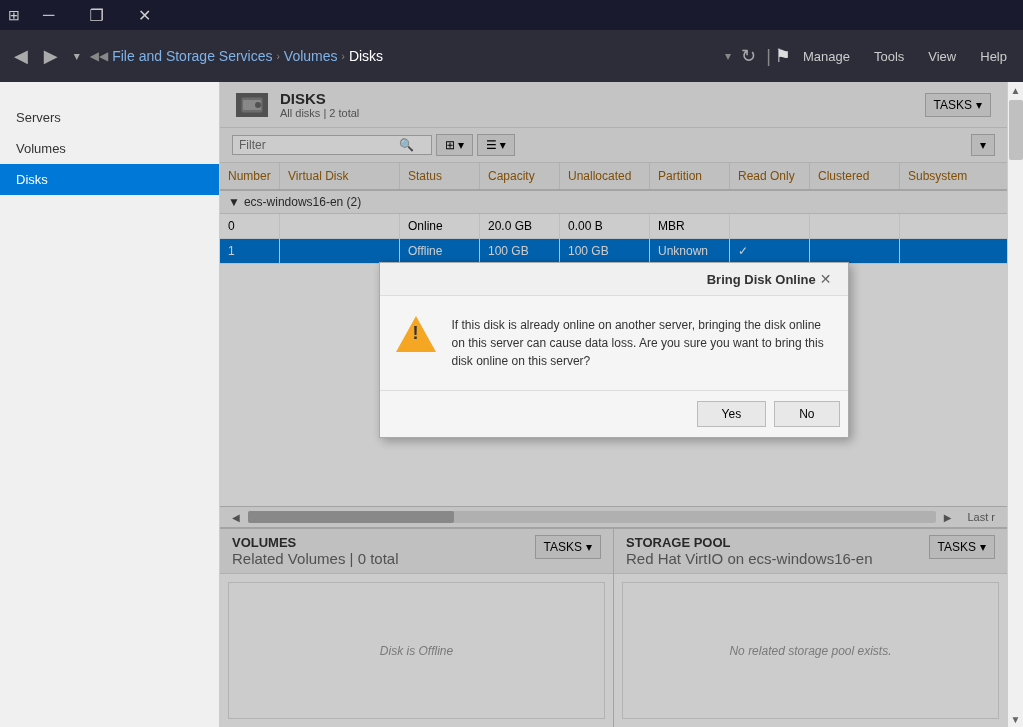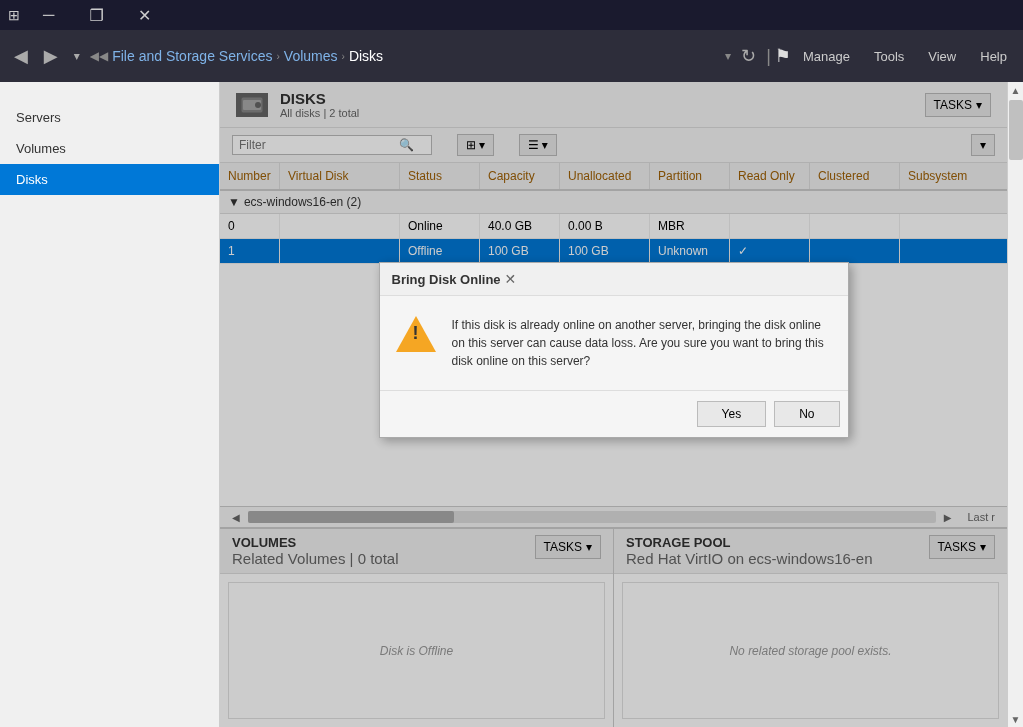--- a/index.html
+++ b/index.html
@@ -107,21 +107,21 @@
       display: flex; align-items: center; gap: 4px;
     }
 
     
     .toolbar {
       background: #f5f5f5;
       border-bottom: 1px solid #ddd;
       padding: 6px 12px;
       display: flex;
       align-items: center;
-      gap: 25px;
+      gap: 4px;
     }
     .filter-box {
       display: flex; align-items: center;
       border: 1px solid #bbb;
       background: #fff;
       padding: 2px 6px;
       width: 200px;
     }
     .filter-input {
       border: none; outline: none; font-size: 12px; width: 160px; color: #999;
@@ -258,21 +258,21 @@
       border: 1px solid #aaa;
       width: 470px;
       box-shadow: 3px 3px 10px rgba(0,0,0,0.3);
     }
     .dialog-title-bar {
       background: #f0f0f0;
       border-bottom: 1px solid #ddd;
       padding: 8px 12px;
       display: flex;
       align-items: center;
-      justify-content: flex-start;
+      justify-content: flex-end;
     }
     .dialog-title { font-size: 13px; font-weight: bold; color: #333; }
     .dialog-close {
       background: transparent; border: none; cursor: pointer;
       font-size: 14px; color: #666; padding: 0 4px;
     }
     .dialog-body {
       padding: 20px 16px;
       display: flex;
       gap: 16px;
@@ -433,21 +433,21 @@
 
         <div class="table-group-row">
           <span class="group-expand">▼</span>
           <span>ecs-windows16-en (2)</span>
         </div>
 
         <div class="table-row">
           <div class="table-cell">0</div>
           <div class="table-cell"></div>
           <div class="table-cell">Online</div>
-          <div class="table-cell">40.0 GB</div>
+          <div class="table-cell">20.0 GB</div>
           <div class="table-cell">0.00 B</div>
           <div class="table-cell">MBR</div>
           <div class="table-cell"></div>
           <div class="table-cell"></div>
           <div class="table-cell"></div>
 
         </div>
 
         <div class="table-row selected">
           <div class="table-cell">1</div>

